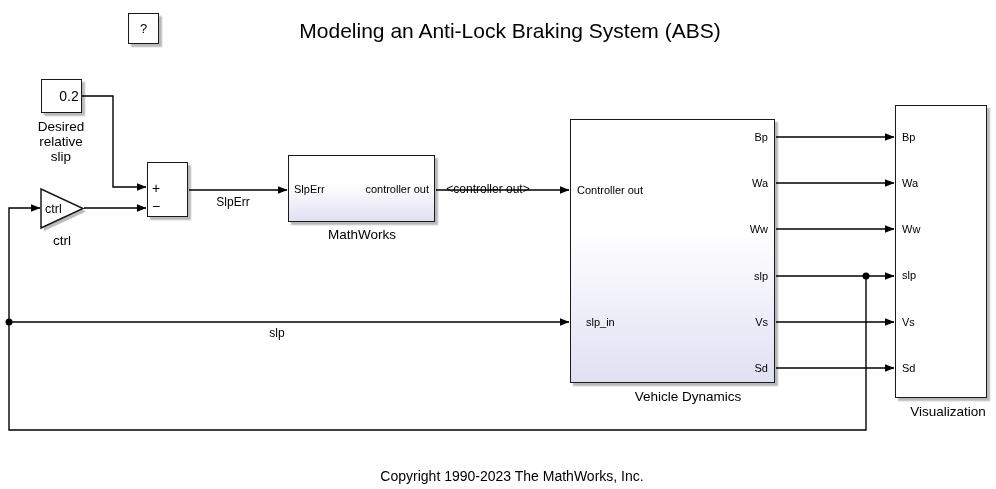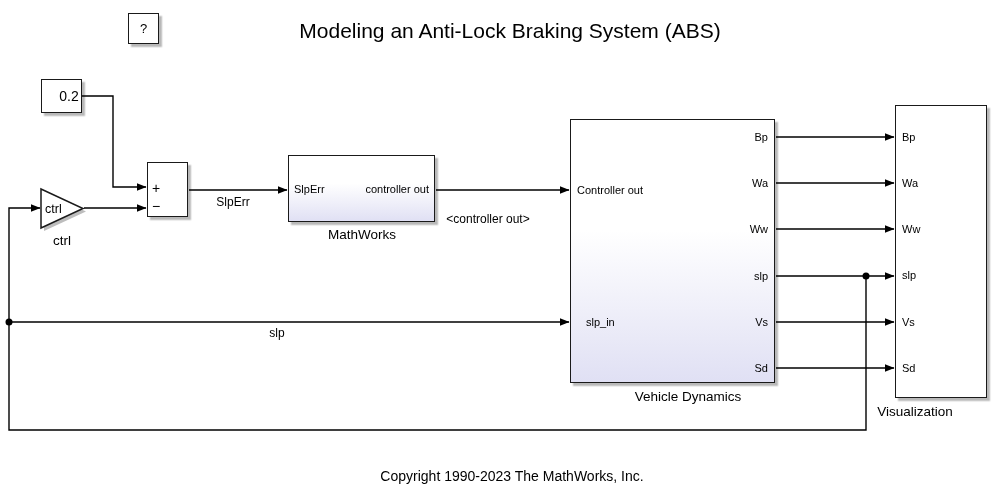--- a/index.html
+++ b/index.html
@@ -31,20 +31,21 @@
   <div class="title">Modeling an Anti-Lock Braking System (ABS)</div>
   <div class="copyright">Copyright 1990-2023 The MathWorks, Inc.</div>
 
   <div class="block center-content" style="left:128px;top:13px;width:31px;height:31px;font-size:13px;">
     <span>?</span>
   </div>
 
   <div class="block center-content" style="left:41px;top:79px;width:41px;height:34px;font-size:14px;padding-left:15px;">
     <span>0.2</span>
   </div>
+  <div class="namelabel" style="left:61px;top:119px;width:62px;white-space:normal;">Desired relative slip</div>
 
   <svg class="gainsvg" width="54" height="50">
     <polygon points="6,6 6,45 48,25.5" fill="#bdbdbd"></polygon>
     <polygon points="3,3 3,42 45,22.5" fill="#ffffff" stroke="#1a1a1a" stroke-width="1.5"></polygon>
   </svg>
   <div class="gaintext">ctrl</div>
   <div class="namelabel" style="left:62px;top:233px;">ctrl</div>
 
   <div class="block" style="left:147px;top:162px;width:41px;height:55px;">
     <span class="sumsign" style="left:4px;top:18px;">+</span>
@@ -70,24 +71,24 @@
   <div class="namelabel" style="left:672px;top:389px;margin-left:16px;">Vehicle Dynamics</div>
 
   <div class="block" style="left:895px;top:105px;width:92px;height:293px;">
     <span class="portlabel" style="left:6px;top:26px;">Bp</span>
     <span class="portlabel" style="left:6px;top:72px;">Wa</span>
     <span class="portlabel" style="left:6px;top:118px;">Ww</span>
     <span class="portlabel" style="left:6px;top:164px;">slp</span>
     <span class="portlabel" style="left:6px;top:211px;">Vs</span>
     <span class="portlabel" style="left:6px;top:257px;">Sd</span>
   </div>
-  <div class="namelabel" style="left:915px;top:404px;">Visualization</div>
+  <div class="namelabel" style="left:948px;top:404px;">Visualization</div>
 
   <div class="wirelabel" style="left:233px;top:196px;">SlpErr</div>
-  <div class="wirelabel" style="left:488px;top:213px;">&lt;controller out&gt;</div>
+  <div class="wirelabel" style="left:488px;top:183px;">&lt;controller out&gt;</div>
   <div class="wirelabel" style="left:277px;top:327px;">slp</div>
 
   <svg class="wires" width="996" height="489">
     <defs>
       <marker id="arr" markerWidth="10" markerHeight="8" refX="9.5" refY="4" orient="auto" markerUnits="userSpaceOnUse">
         <path d="M0,0 L10,4 L0,8 z" fill="#000"></path>
       </marker>
     </defs>
     <g stroke="#000" stroke-width="1.4" fill="none">
       <path d="M82,96 H113 V187 H146" marker-end="url(#arr)"></path>

